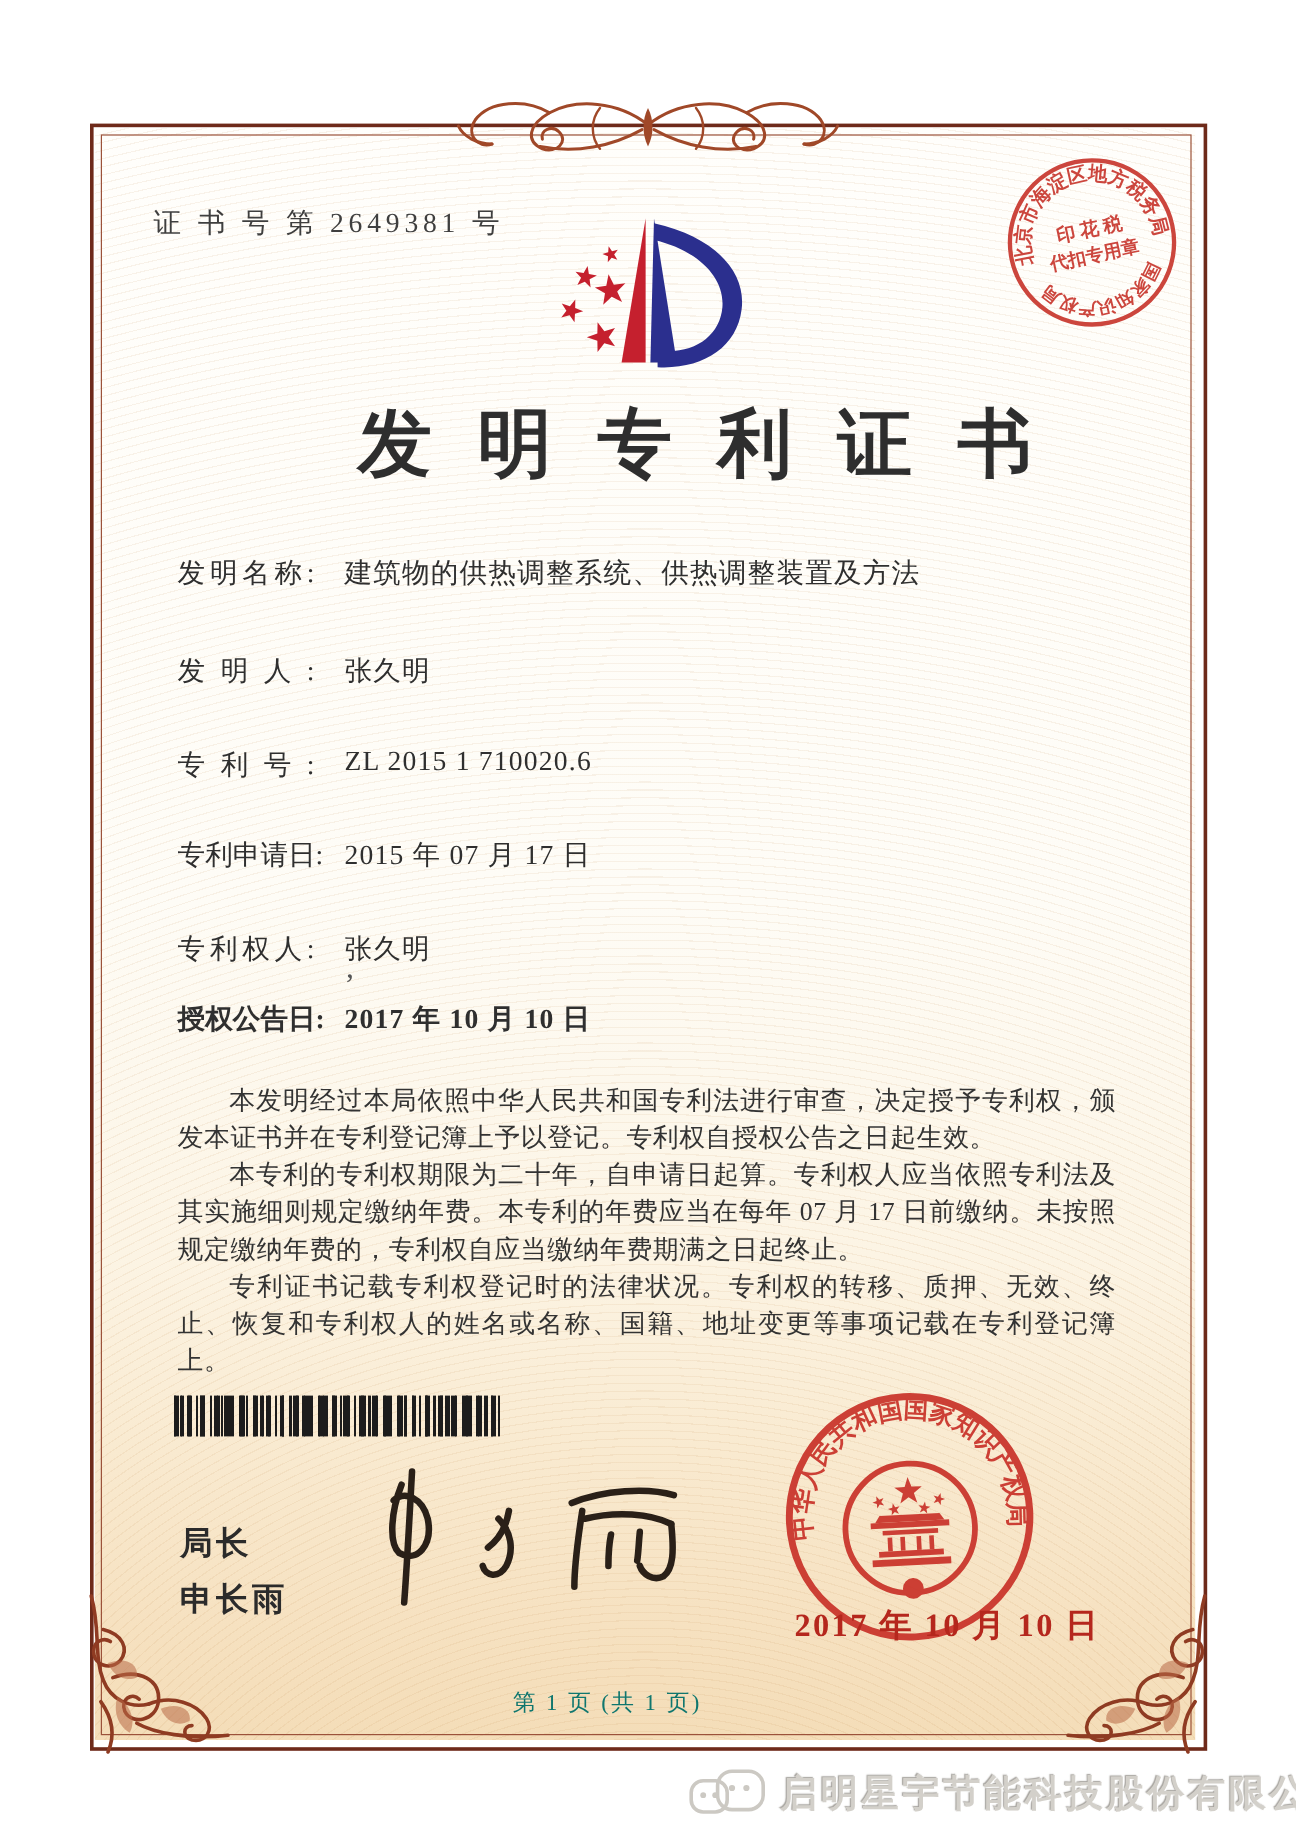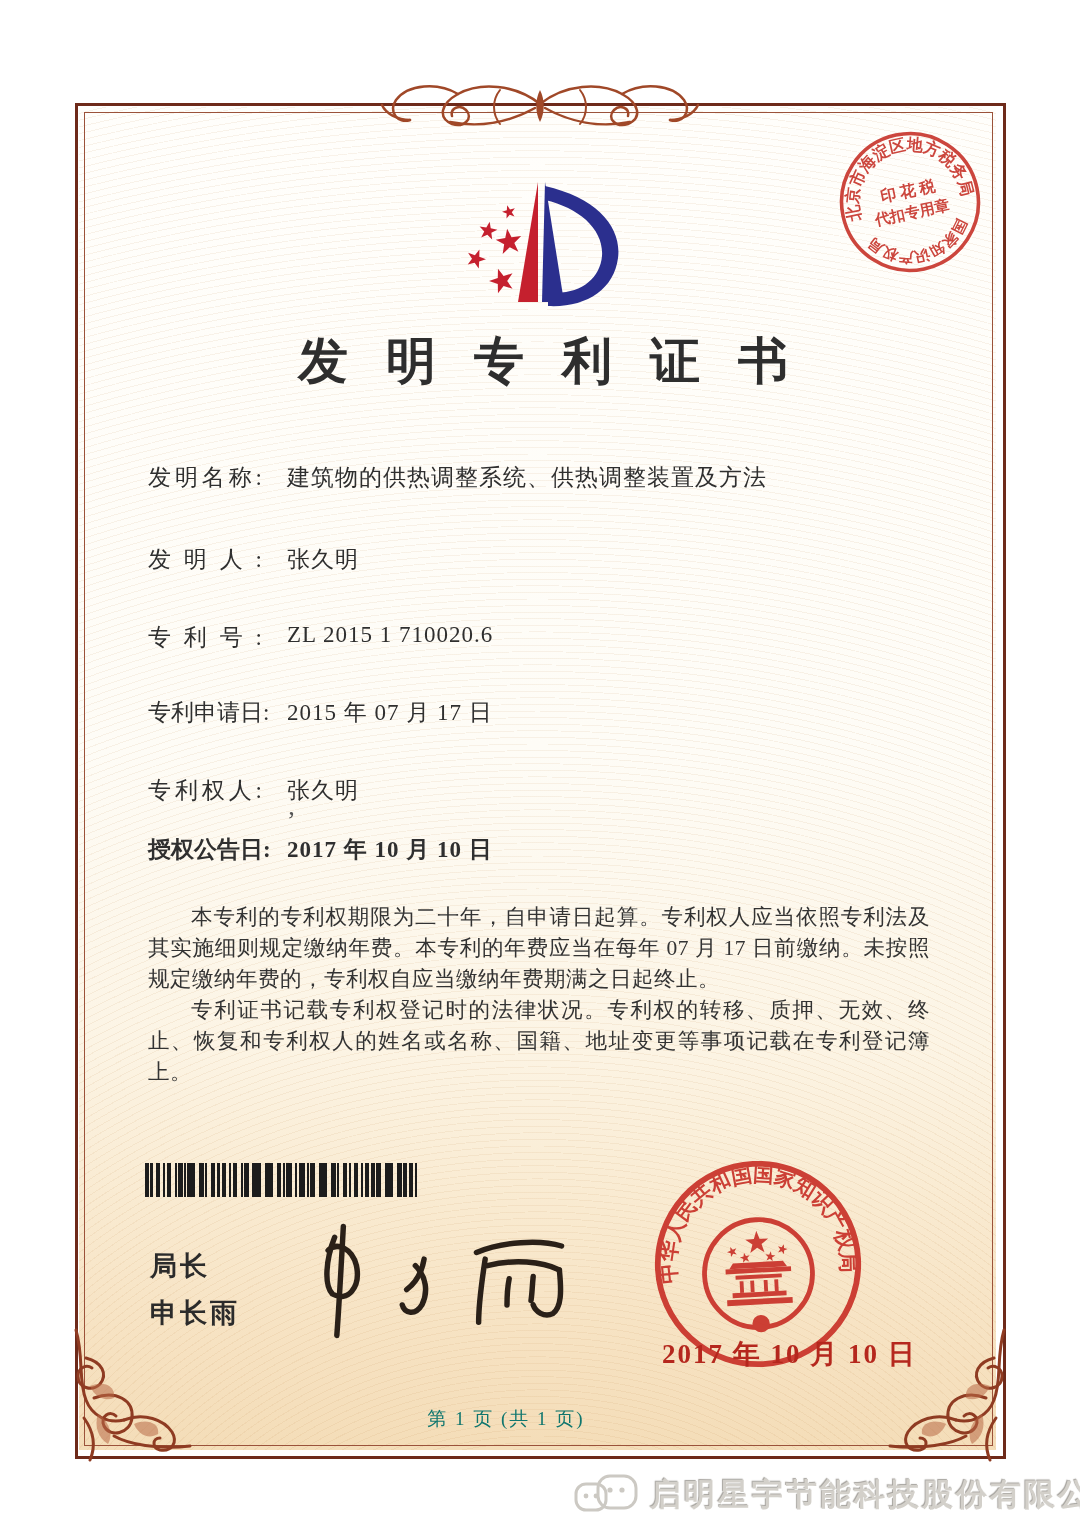--- a/index.html
+++ b/index.html
@@ -19,40 +19,40 @@
   #frame-a{left:75px;top:103px;width:925px;height:1350px;border:3px solid #6e2a1a;z-index:2;}
   #frame-b{left:84px;top:112px;width:907px;height:1332px;border:1px solid #9b523a;z-index:2;}
   .ornament{z-index:3;}
   
   #cert-number{left:128px;top:170px;font-size:23px;letter-spacing:4px;color:#3f3f3f;z-index:4;white-space:nowrap;}
   
   #tax-stamp{left:838px;top:130px;width:144px;height:144px;z-index:5;transform:rotate(-12deg);opacity:.92;}
   
   #cnipa-logo{left:420px;top:150px;width:250px;height:180px;z-index:4;}
   
-  #page-title{left:298px;top:328px;font-size:50px;font-weight:bold;letter-spacing:38px;white-space:nowrap;color:#2e2e2e;z-index:4;}
+  #page-title{left:298px;top:328px;font-size:62px;font-weight:bold;letter-spacing:38px;white-space:nowrap;color:#2e2e2e;z-index:4;}
   
   .field-row{left:148px;width:800px;font-size:23px;color:#2f2f2f;z-index:4;white-space:nowrap;}
   .field-label{display:inline-block;width:114px;text-align:justify;text-align-last:justify;vertical-align:top;}
   .field-value{margin-left:25px;letter-spacing:1px;}
   #field-0{top:462px;}#field-1{top:544px;}#field-2{top:622px;}
   #field-3{top:697px;}#field-4{top:775px;}#field-5{top:834px;font-weight:bold;}
   #stray-mark{left:287px;top:806px;font-size:26px;color:#555;z-index:4;}
   
   #paragraphs{left:148px;top:902px;width:782px;z-index:4;}
   #paragraphs p{margin:0;text-indent:2em;font-size:21.5px;line-height:31px;letter-spacing:.5px;text-align:justify;color:#333;}
   
   #barcode{left:145px;top:1163px;width:272px;height:34px;z-index:4;
     background-image:
       repeating-linear-gradient(90deg,#1c1c1c 0 2px,rgba(0,0,0,0) 2px 6px),
       repeating-linear-gradient(90deg,#1c1c1c 0 4px,rgba(0,0,0,0) 4px 11px),
       repeating-linear-gradient(90deg,rgba(0,0,0,0) 0 5px,#1c1c1c 5px 7px,rgba(0,0,0,0) 7px 17px);
   }
   
-  .signer{left:150px;font-family:Liberation Mono, monospace;font-weight:bold;color:#2b2b2b;font-size:27px;letter-spacing:3px;z-index:4;}
+  .signer{left:150px;font-family:Liberation Mono, monospace;font-weight:bold;color:#2b2b2b;font-size:27px;letter-spacing:3px;z-index:4;margin-top:20px;}
   #signer-title{top:1248px;}
   #signer-name{top:1295px;}
   #signature{left:292px;top:1222px;width:286px;height:120px;z-index:4;}
   
   #office-seal{left:652px;top:1158px;width:212px;height:212px;z-index:5;transform:rotate(-3deg);opacity:.93;}
   #seal-date{left:662px;top:1336px;font-size:27px;font-weight:bold;color:#b5271d;letter-spacing:2px;white-space:nowrap;z-index:6;}
   
   #page-footer{left:400px;top:1406px;width:212px;text-align:center;font-size:19px;letter-spacing:2px;color:#0f766e;z-index:4;}
   
   #watermark{left:572px;top:1472px;z-index:4;display:flex;align-items:center;}
@@ -109,20 +109,21 @@
       <path d="M20,90 C30,104 32,118 26,132"></path>
       <path d="M50,108 C64,116 94,122 126,118"></path>
     </g>
     <g fill="#b96a47" opacity="0.55">
       <path d="M26,58 C40,52 52,58 50,70 C40,74 30,68 26,58 Z"></path>
       <path d="M70,96 C84,90 96,96 94,106 C84,112 74,106 70,96 Z"></path>
       <path d="M34,86 C30,98 34,110 44,116 C50,106 44,92 34,86 Z"></path>
     </g>
   </svg>
 
+  <div id="cert-number" class="abs">证 书 号 第 2649381 号</div>
 
   <svg id="tax-stamp" class="abs" viewBox="0 0 200 200">
     <circle cx="100" cy="100" r="95" fill="none" stroke="#c8372e" stroke-width="5"></circle>
     <defs>
       <path id="ts-top-arc" d="M 28.7,110 A 72,72 0 1,1 171.3,110" fill="none"></path>
       <path id="ts-bot-arc" d="M 160.6,135 A 70,70 0 0,1 39.4,135" fill="none"></path>
     </defs>
     <text font-size="23" fill="#c8372e" font-weight="bold">
       <textPath href="#ts-top-arc" startOffset="0" textLength="244" lengthAdjust="spacingAndGlyphs">北京市海淀区地方税务局</textPath>
     </text>
@@ -165,20 +166,21 @@
   </div>
   <div id="field-4" class="abs field-row">
     <span class="field-label">专利权人:</span><span class="field-value">张久明</span>
   </div>
   <div id="field-5" class="abs field-row">
     <span class="field-label">授权公告日:</span><span class="field-value">2017 年 10 月 10 日</span>
   </div>
   <div id="stray-mark" class="abs">’</div>
 
   <div id="paragraphs" class="abs">
+    <p>本发明经过本局依照中华人民共和国专利法进行审查，决定授予专利权，颁发本证书并在专利登记簿上予以登记。专利权自授权公告之日起生效。</p>
     <p>本专利的专利权期限为二十年，自申请日起算。专利权人应当依照专利法及其实施细则规定缴纳年费。本专利的年费应当在每年 07 月 17 日前缴纳。未按照规定缴纳年费的，专利权自应当缴纳年费期满之日起终止。</p>
     <p>专利证书记载专利权登记时的法律状况。专利权的转移、质押、无效、终止、恢复和专利权人的姓名或名称、国籍、地址变更等事项记载在专利登记簿上。</p>
   </div>
 
   <div id="barcode" class="abs"></div>
 
   <div id="signer-title" class="abs signer">局长</div>
   <div id="signer-name" class="abs signer">申长雨</div>
 
   <svg id="signature" class="abs" viewBox="0 0 260 110">

